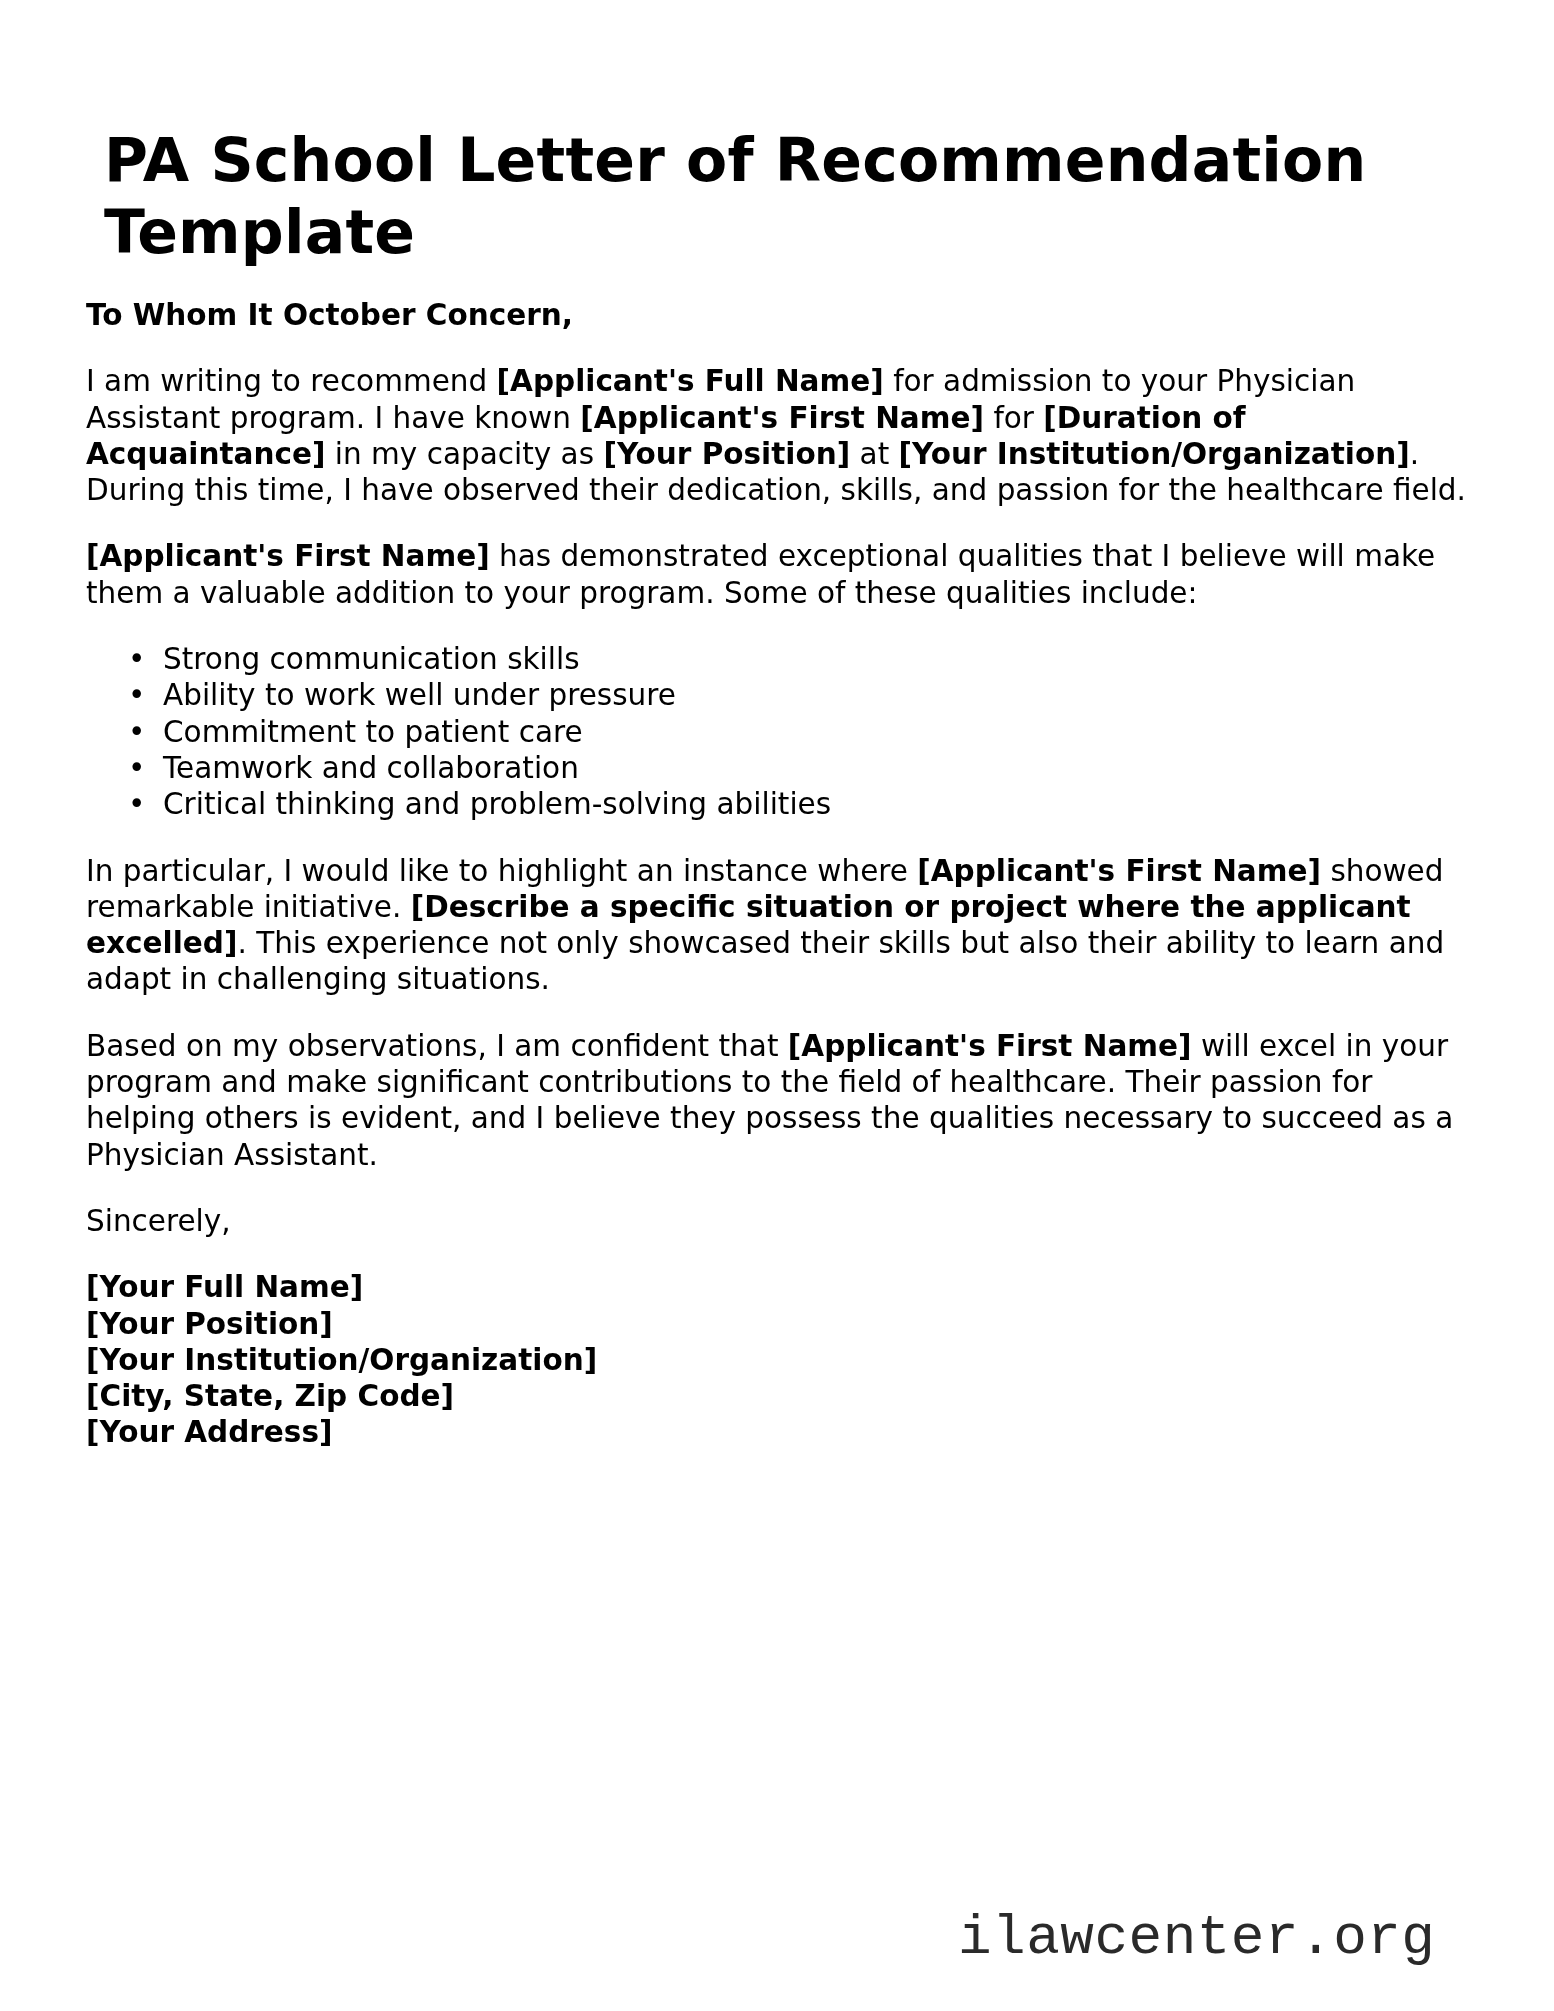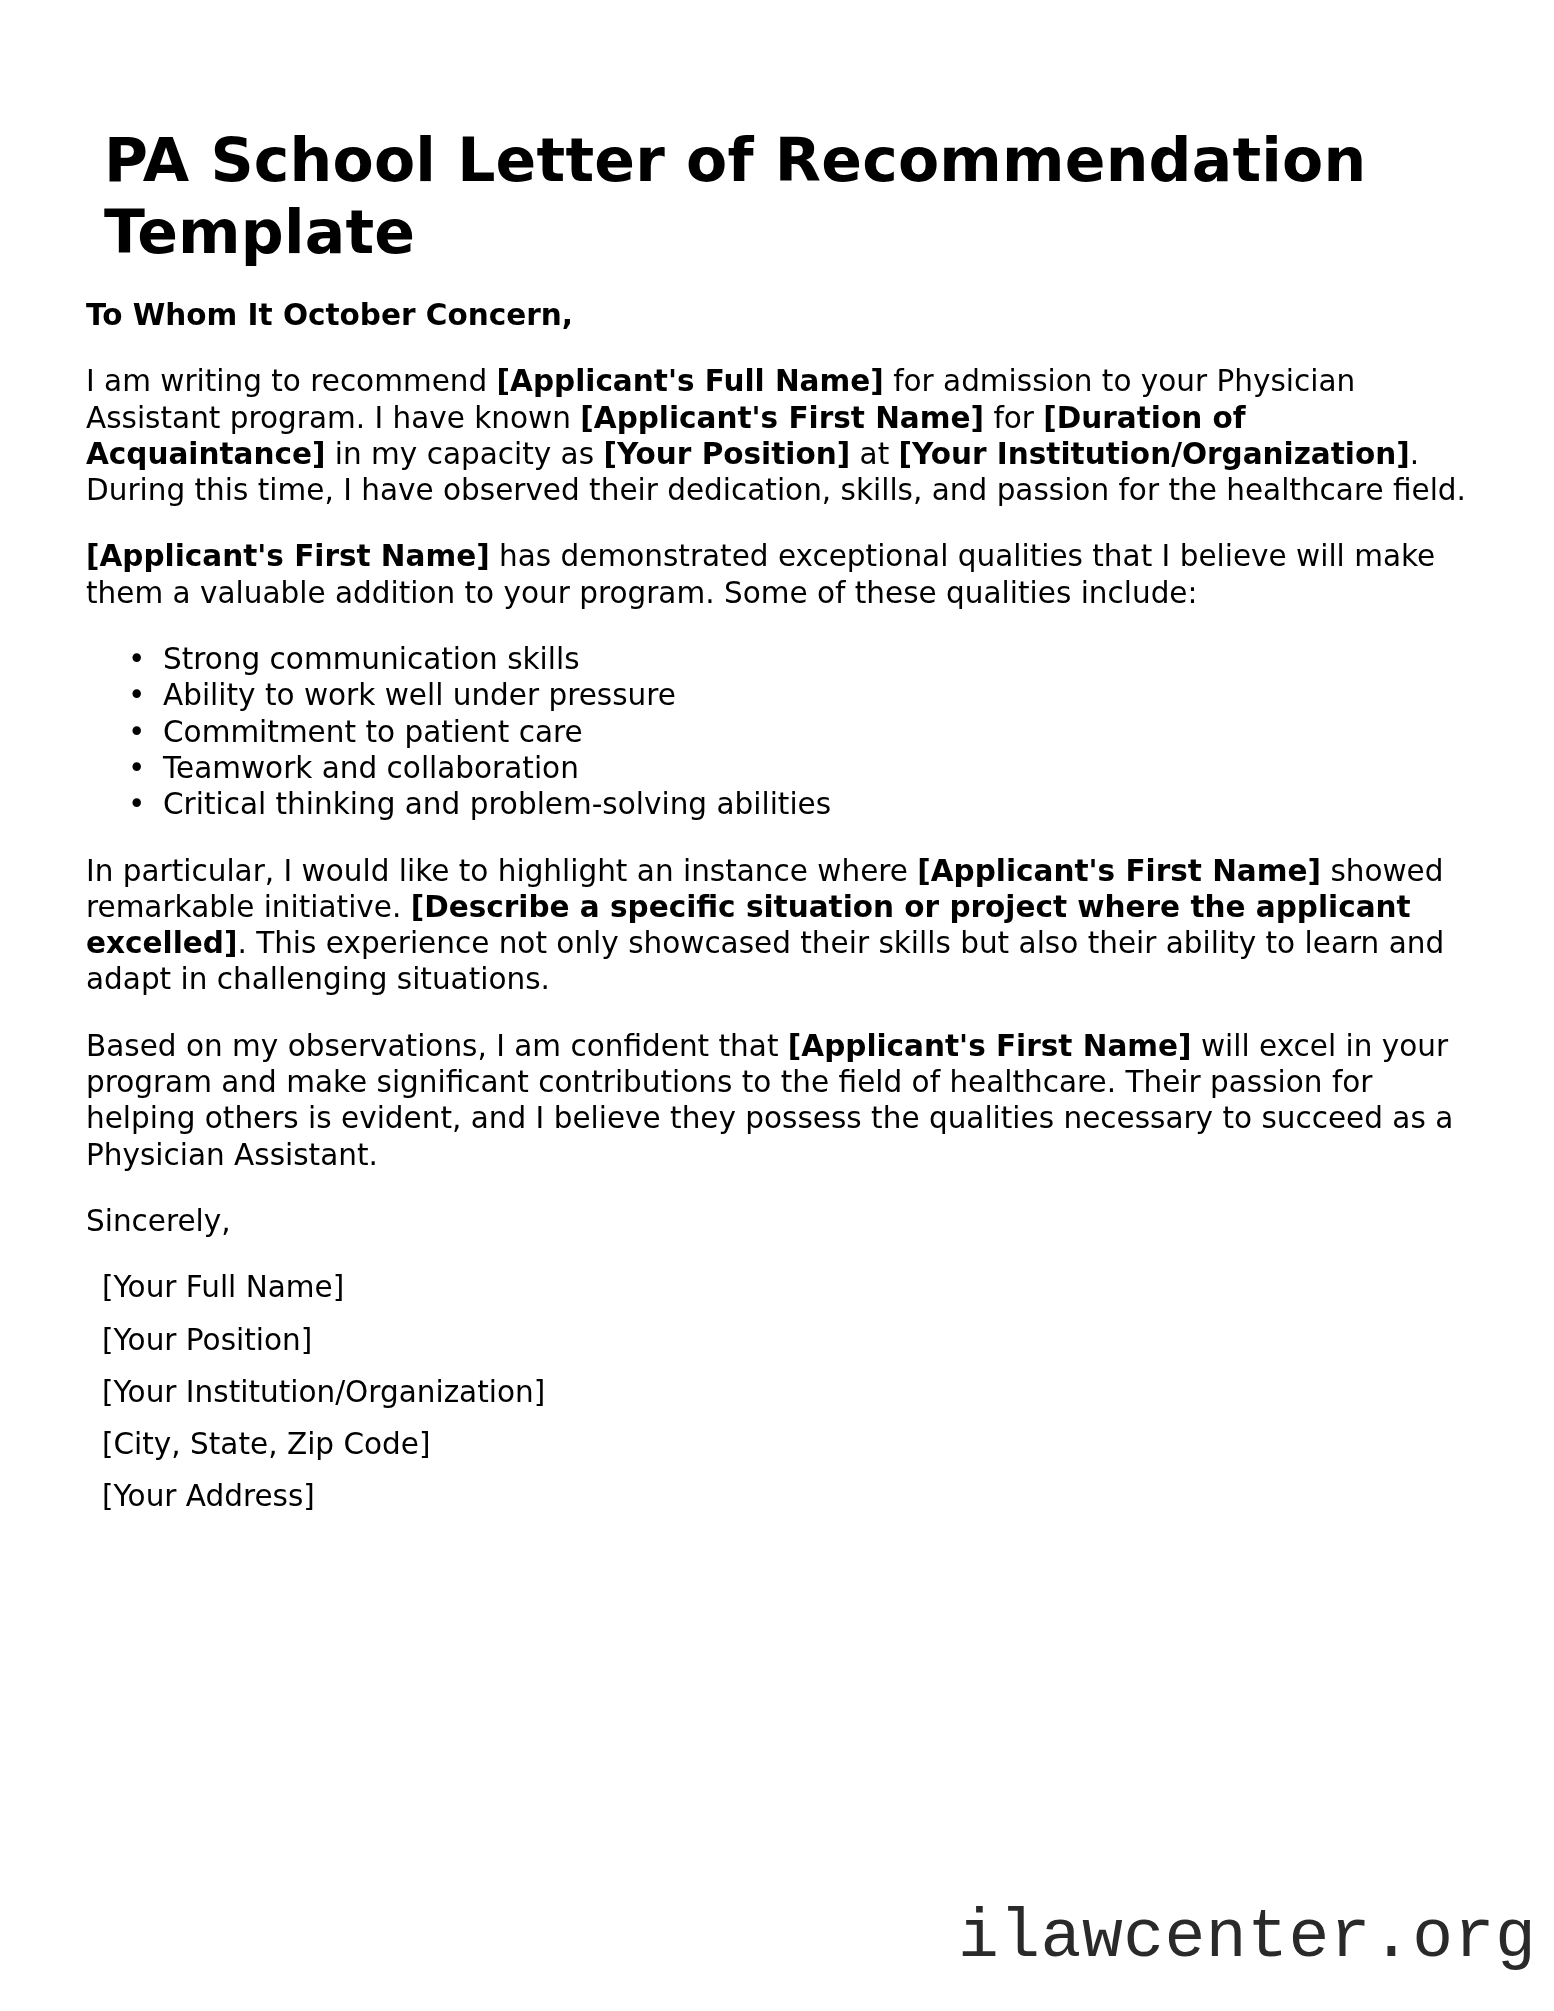--- a/index.html
+++ b/index.html
@@ -46,27 +46,27 @@
     }
     ul.qualities li {
       position: relative;
       padding-left: 77px;
     }
     ul.qualities li .bullet {
       position: absolute;
       left: 42px;
       top: 0;
     }
-    .signature p { margin: 16px; font-weight: normal; }
+    .signature p { margin: 0; font-weight: bold; }
     .watermark {
       position: absolute;
       left: 958px;
       top: 1898px;
       font-family: "Liberation Mono", monospace;
-      font-size: 68px;
+      font-size: 56px;
       line-height: 80px;
       color: #2a2a2a;
       letter-spacing: 0.5px;
       white-space: nowrap;
     }
   </style>
 </head>
 <body>
 
 <div class="page">

